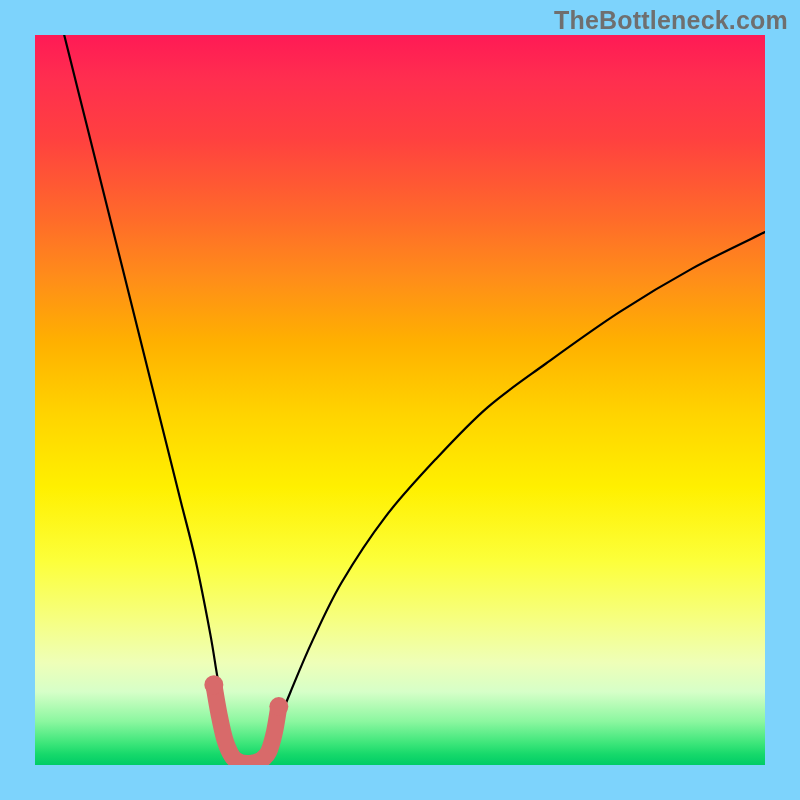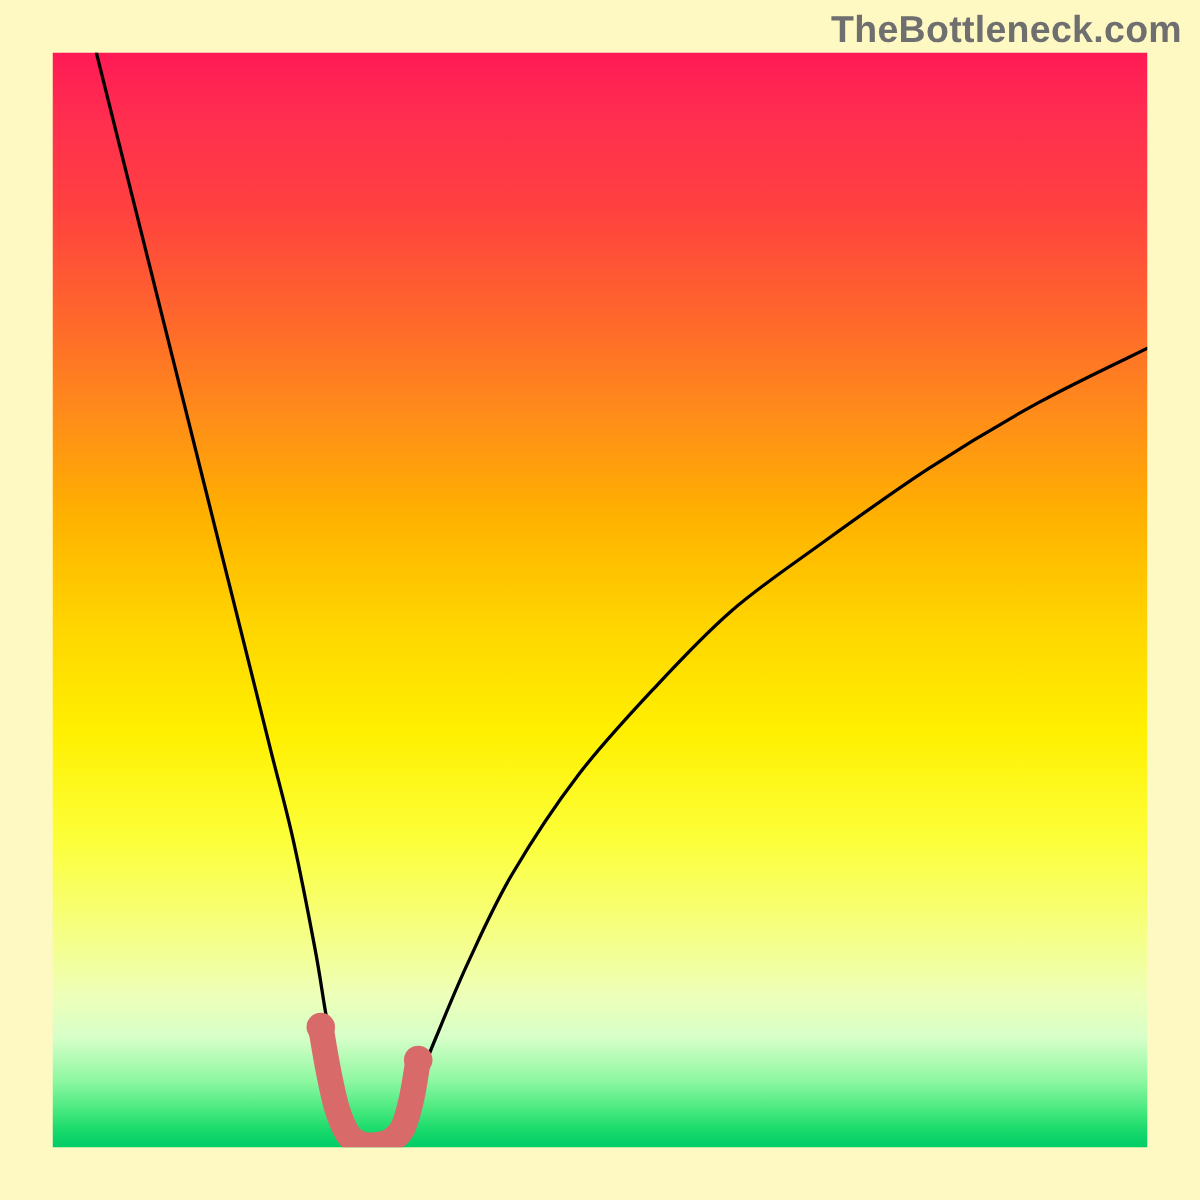--- a/index.html
+++ b/index.html
@@ -10,21 +10,21 @@
     background: #000;
     overflow: hidden;
     font-family: Arial, Helvetica, sans-serif;
   }
   .frame {
     position: absolute;
     left: 0;
     top: 0;
     width: 800px;
     height: 800px;
-    background: #fef9c3;
+    background: #7dd3fc;
   }
   .plot-area {
     position: absolute;
     left: 35px;
     top: 35px;
     width: 730px;
     height: 730px;
     overflow: hidden;
   }
   .gradient {

